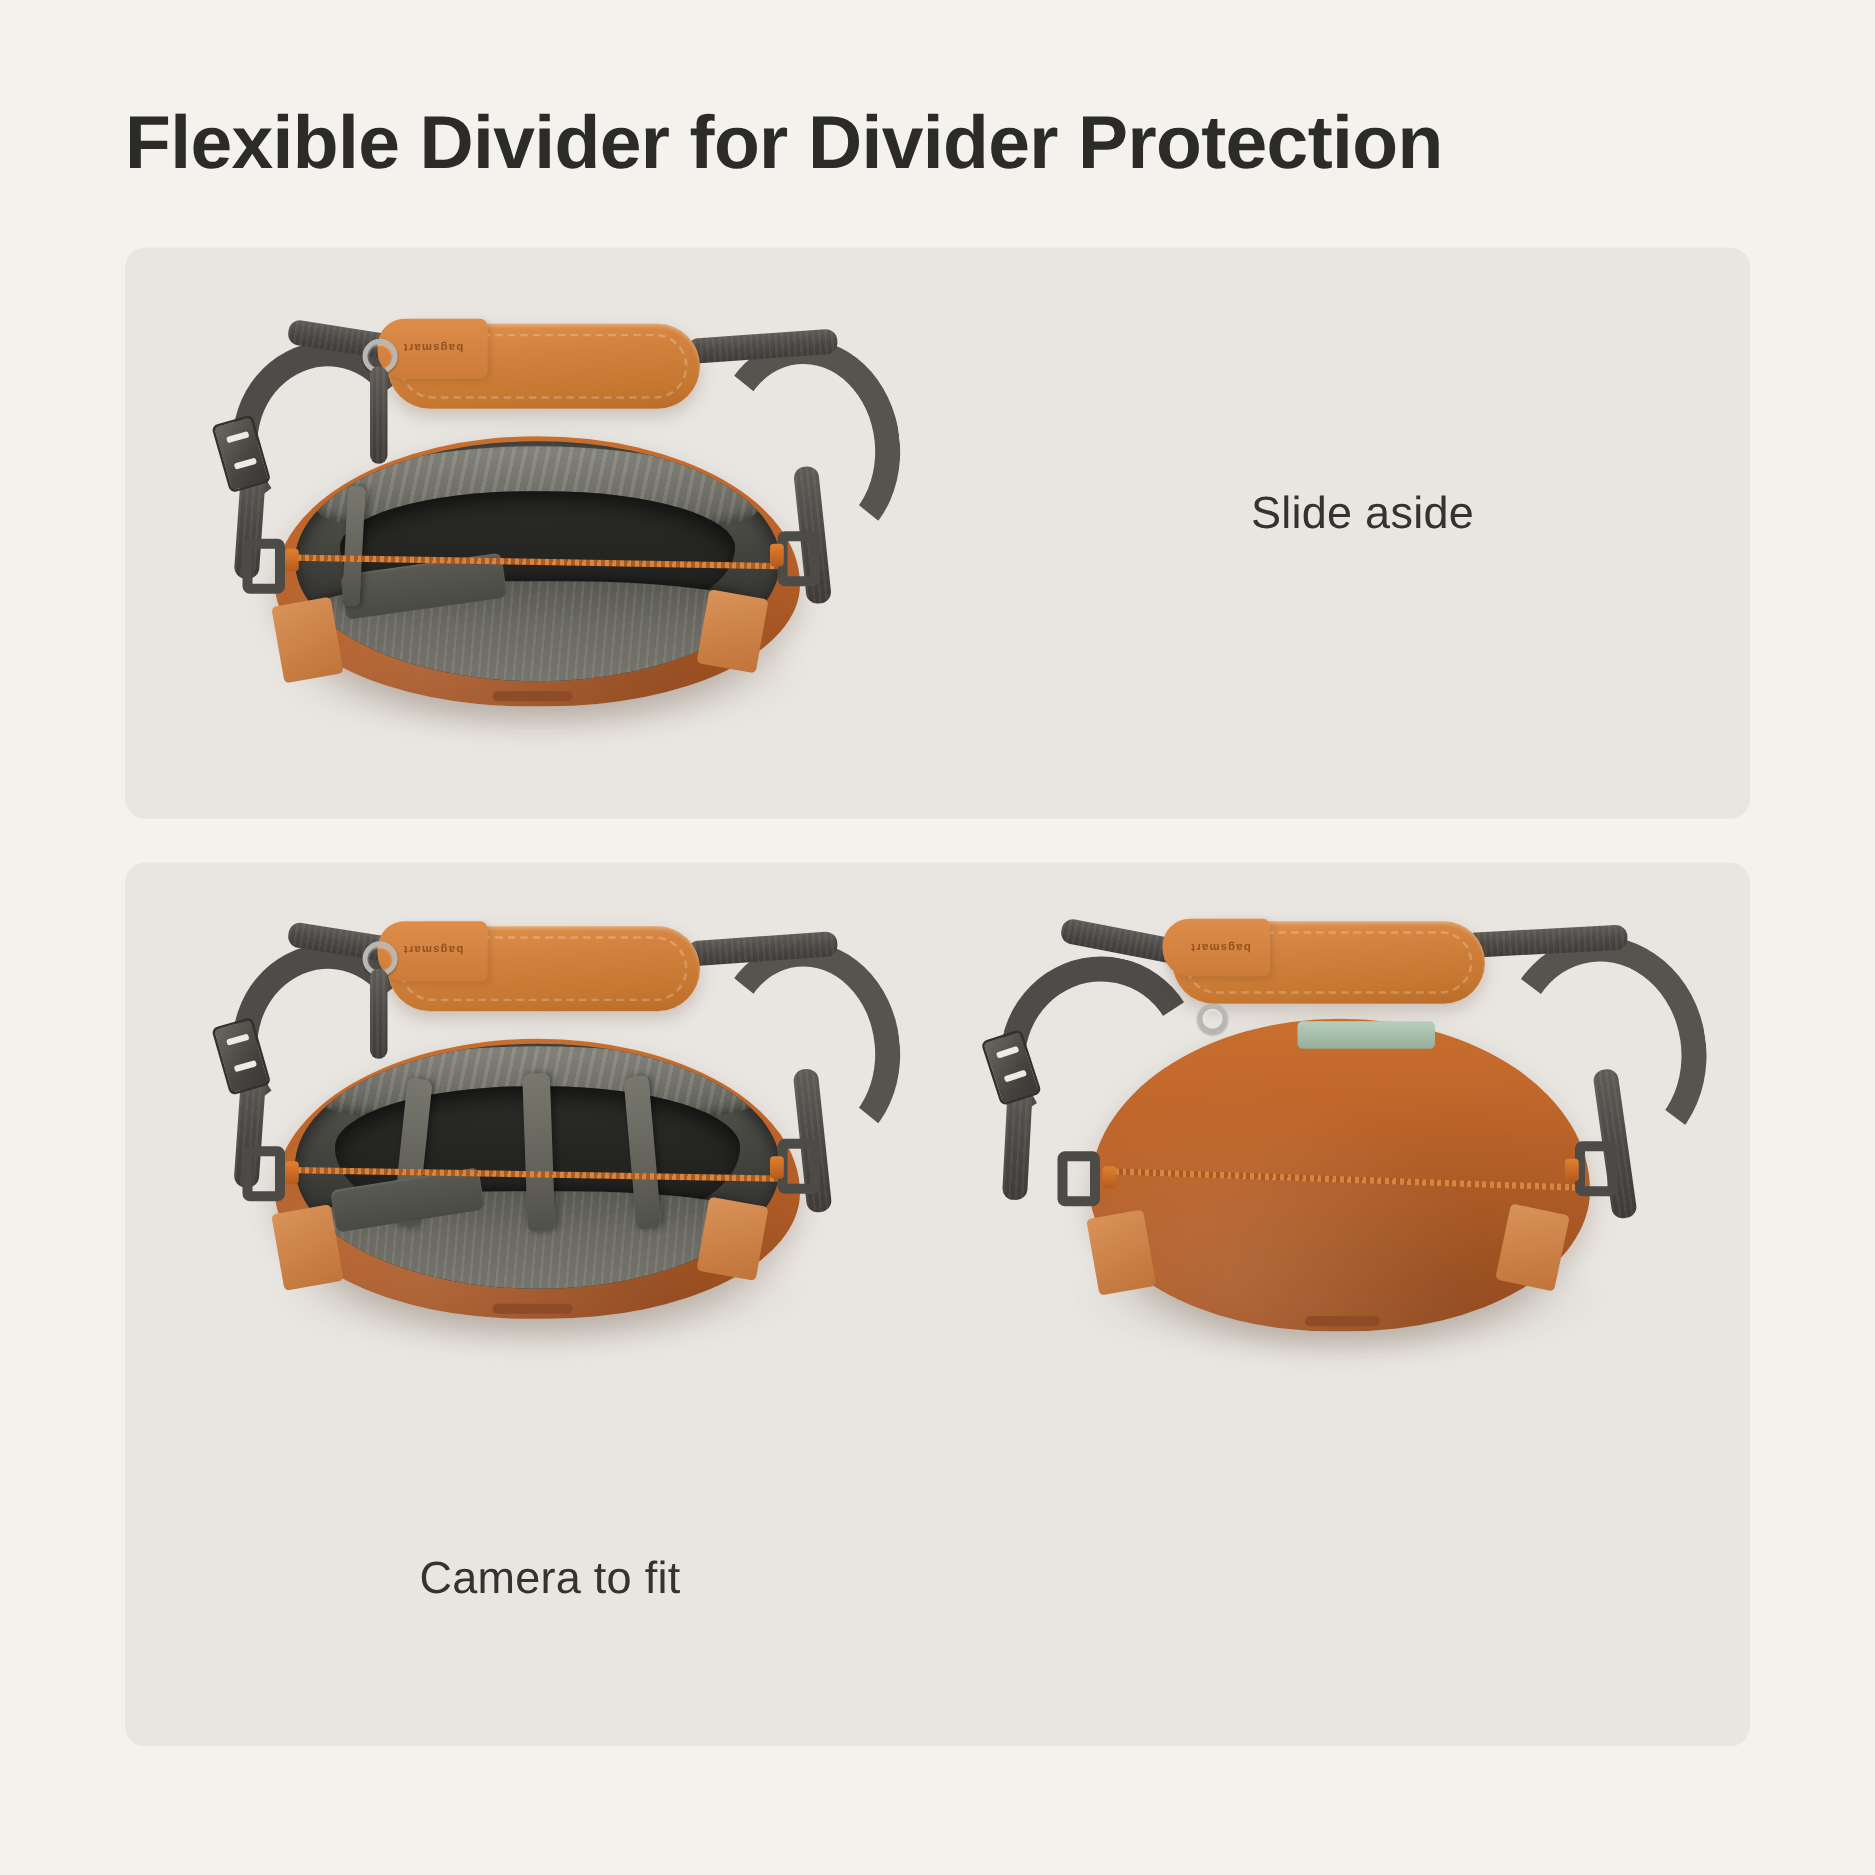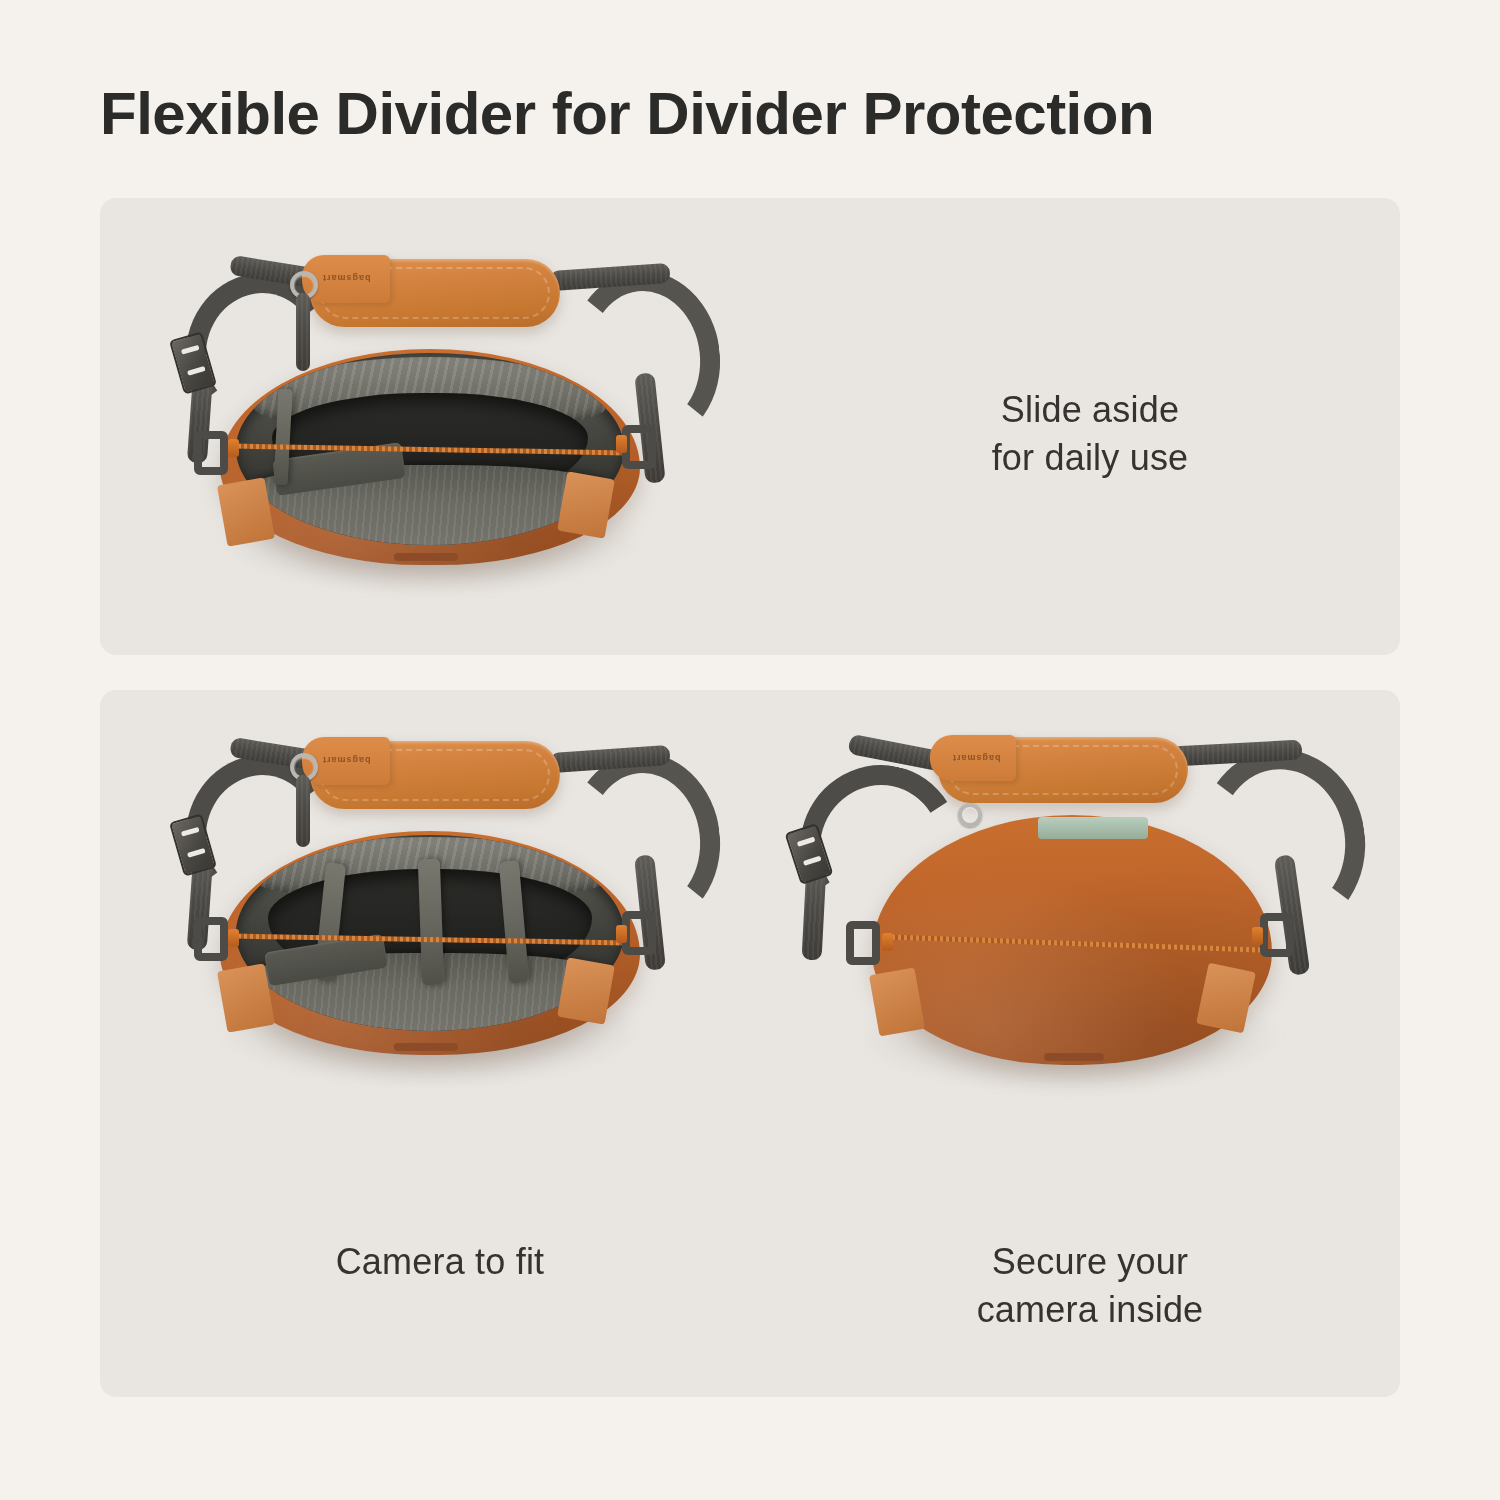--- a/index.html
+++ b/index.html
@@ -403,21 +403,20 @@
     <div class="zip-pull" style="left:446px; top:182px;"></div>
 
     <div class="side-loop" style="left:24px; top:178px; width:34px; height:44px;"></div>
     <div class="side-loop" style="left:452px; top:172px; width:34px; height:44px;"></div>
 
     <div class="base-tab" style="left:224px; top:300px; width:64px;"></div>
   </div>
 
   <div class="caption" id="caption-1" style="left:740px; top:172px; width:500px;margin-top:16px;">
     <span class="line">Slide aside</span>
-    <span class="line">for daily use</span>
   </div>
 </div>
 
 <div class="panel" id="panel-bottom">
 
   <div class="bag-scene" style="left:70px; top:45px; width:560px; height:350px;">
 
     <div class="bag-shadow" style="left:50px; top:240px; width:420px; height:110px;"></div>
 
     <div class="strap-curve" style="left:16px; top:20px; width:150px; height:160px;
@@ -520,17 +519,13 @@
     <div class="side-loop" style="left:56px; top:186px; width:34px; height:44px;"></div>
     <div class="side-loop" style="left:470px; top:178px; width:34px; height:44px;"></div>
 
     <div class="base-tab" style="left:254px; top:318px; width:60px;"></div>
   </div>
 
   <div class="caption" id="caption-2" style="left:80px; top:548px; width:520px;">
     <span class="line">Camera to fit</span>
   </div>
 
-  <div class="caption" id="caption-3" style="left:730px; top:548px; width:520px;">
-    <span class="line">Secure your</span>
-    <span class="line">camera inside</span>
-  </div>
 </div>
 
 </body></html>

